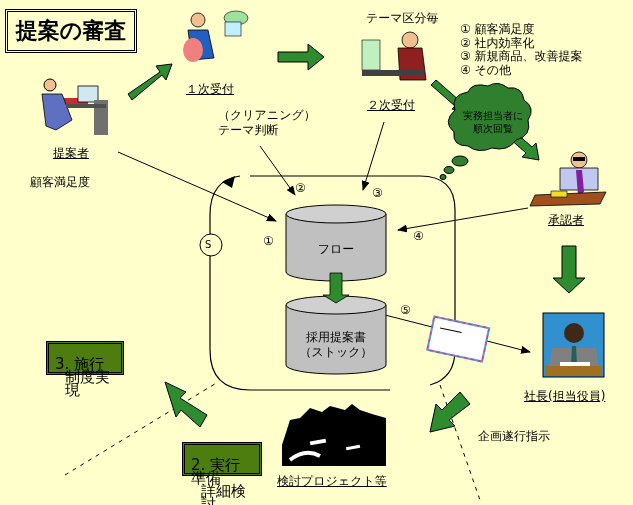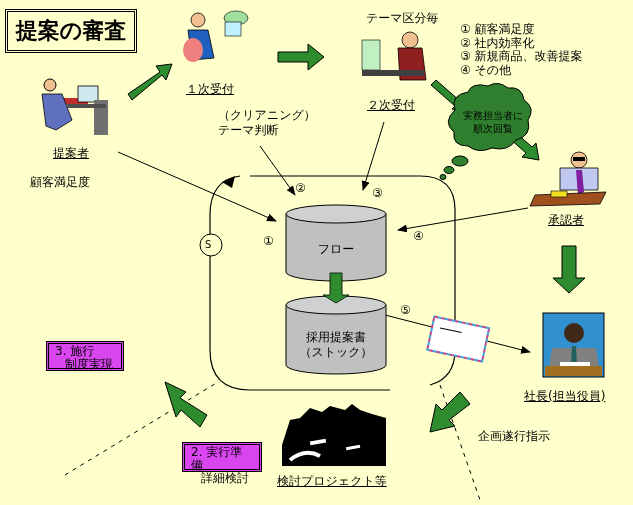--- a/index.html
+++ b/index.html
@@ -3,21 +3,21 @@
 <meta charset="utf-8">
 <style>
   html, body { margin:0; padding:0; }
   body { width:633px; height:505px; background:#ffffcc; position:relative; overflow:hidden;
          font-family:"DejaVu Sans", sans-serif; color:#000; }
   .abs { position:absolute; }
   .txt { font-size:12px; line-height:15px; white-space:nowrap; }
   .u { text-decoration:underline; }
   .title-box { left:5px; top:9px; width:132px; height:44px; border:3px double #000; box-sizing:border-box;
                display:flex; align-items:center; justify-content:center; font-weight:bold; font-size:22px; background:#ffffcc; }
-  .stage-box { border:3px double #000; background:#d946ef; box-sizing:border-box; font-size:12px; line-height:13px; padding:1px 6px; }
+  .stage-box { border:3px double #000; background:#4d7c0f; box-sizing:border-box; font-size:15px; line-height:13px; padding:14px 6px; }
   svg.layer { position:absolute; left:0; top:0; }
   .cloud-text { font-size:10px; line-height:13px; text-align:center; color:#000; }
 </style>
 </head>
 <body>
 
 <svg class="layer" width="633" height="505">
   <defs>
     <marker id="ah" markerWidth="10" markerHeight="8" refX="9" refY="4" orient="auto">
       <path d="M0,0 L10,4 L0,8 Z" fill="#000"></path>

